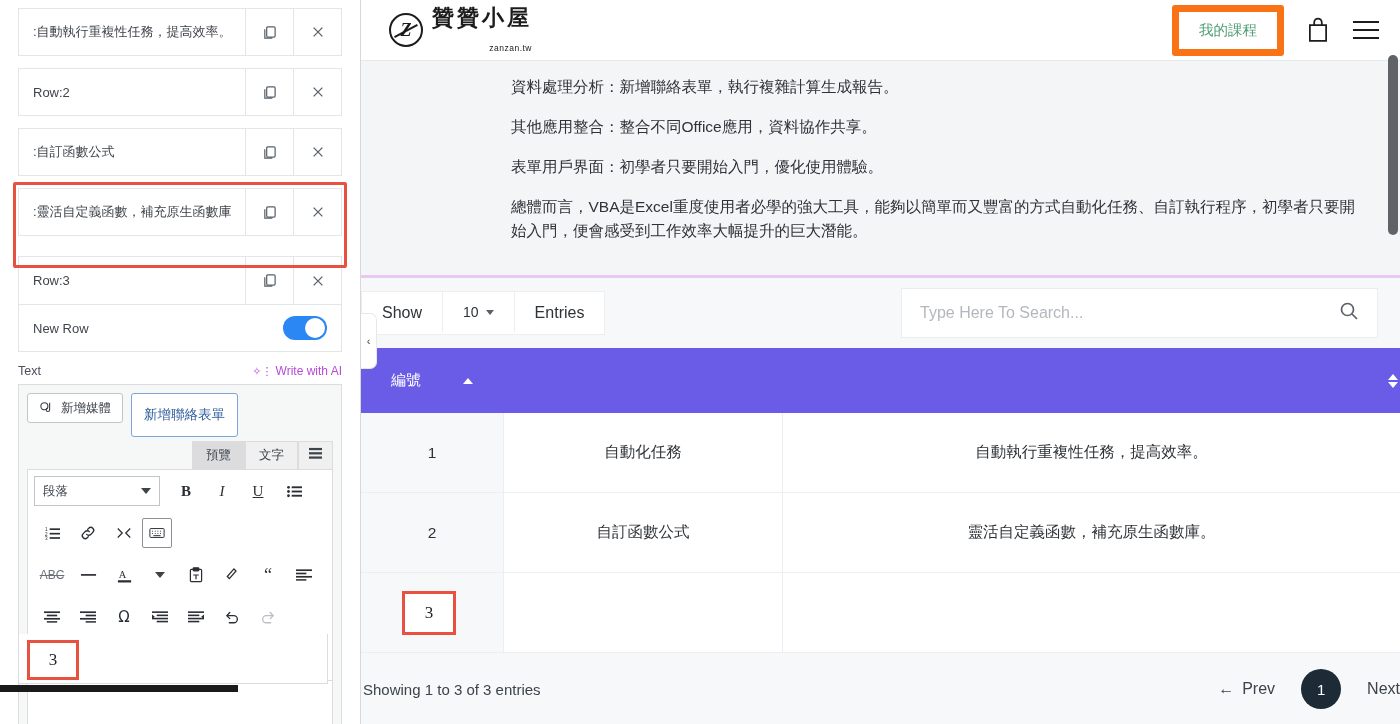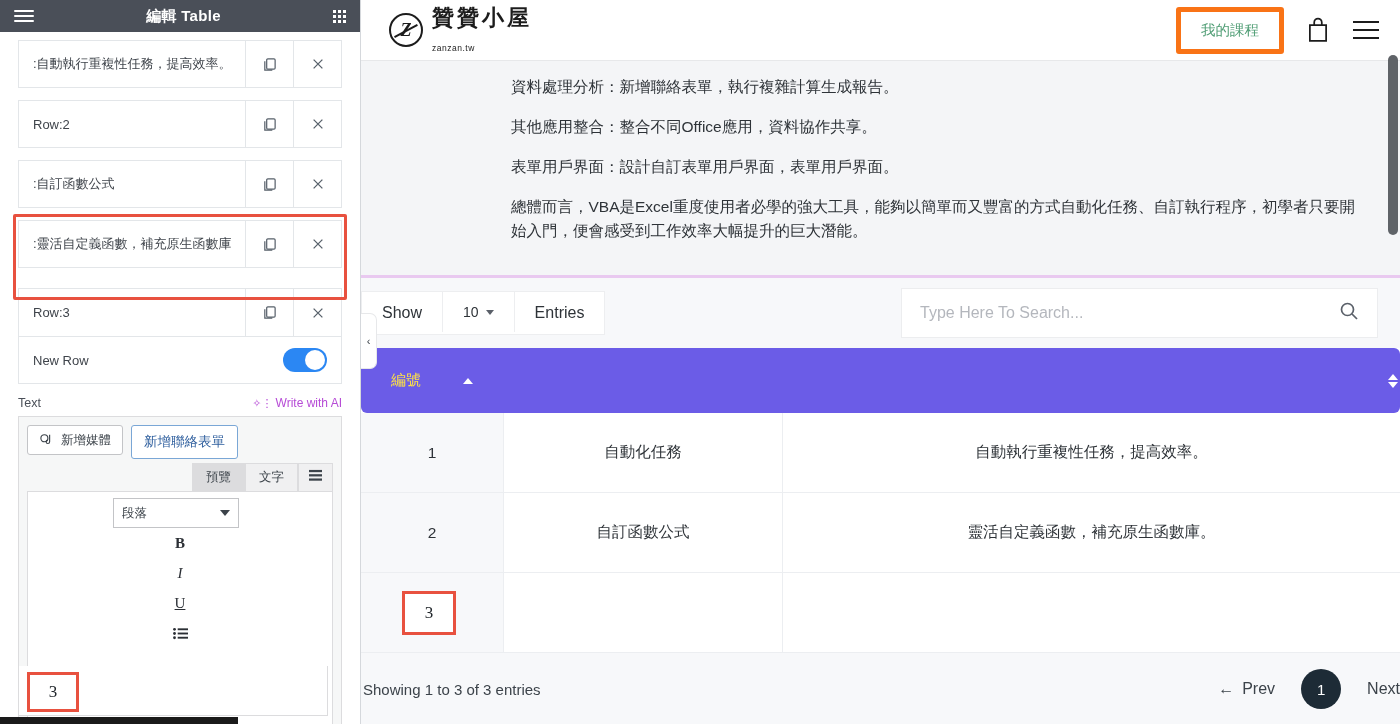--- a/index.html
+++ b/index.html
@@ -89,33 +89,33 @@
     height: 470px; position: relative; overflow: hidden;
   }
   .wp-mediabar { display:flex; gap:8px; padding:8px 8px 4px 8px; }
   .btn-media {
     background:#fff; border:1px solid #c3c4c7; border-radius:3px;
     padding: 5px 11px; font-size:12.5px; color:#3c434a; display:flex;
     align-items:center; gap:6px; cursor:pointer; height:30px;text-align:right;
   }
   .btn-contact {
     background:#fff; border:1px solid #7aa7d6; border-radius:3px;
-    padding: 5px 12px; font-size:13.5px; color:#2f5f9e; cursor:pointer; height:34px;
+    padding: 5px 12px; font-size:13.5px; color:#2f5f9e; cursor:pointer; height:44px;
     display:flex; align-items:center;
   }
   .wp-tabs { display:flex; justify-content:flex-end; padding: 0 8px; gap:0; }
   .wp-tab {
     border:1px solid #dcdcde; border-bottom:none; background:#dcdcde;
     padding: 5px 13px; font-size:12.5px; color:#3c434a; cursor:pointer;
   }
   .wp-tab.inactive { background:#f0f0f1; }
   .wp-tab.iconic { padding: 5px 10px; background:#f0f0f1; }
 
   .wp-toolbox { margin: 0 8px; border: 1px solid #dcdcde; background:#fff; height: 350px; }
-  .tb-row { display:flex; align-items:center; gap: 0; padding: 6px 6px; flex-direction: column; }
+  .tb-row { display:flex; align-items:center; gap: 0; padding: 6px 6px; }
   .tb-select {
     width: 126px; height: 30px; border:1px solid #c3c4c7; background:#fff;
     display:flex; align-items:center; justify-content: space-between;
     padding: 0 8px; font-size:12.5px; color:#3c434a; cursor:pointer; margin-right: 8px;
   }
   .caret { width:0;height:0;border-left:5px solid transparent;border-right:5px solid transparent;border-top:6px solid #3c434a; }
   .tbi {
     width: 36px; height: 30px; display:flex; align-items:center; justify-content:center;
     color: #2b2f35; cursor:pointer; font-size: 14px;
   }
@@ -140,24 +140,24 @@
     height: 61px; background:#fff; border-bottom:1px solid #e7e8ea;
     display:flex; align-items:center; justify-content: space-between;
     padding: 0 20px 0 28px;
   }
   .brand { display:flex; align-items:center; gap:9px; }
   .brand-mark { width:34px; height:34px; border:2.4px solid #1c1c1c; border-radius:50%; position:relative; display:flex; align-items:center; justify-content:center; }
   .brand-mark span { font-family:"Liberation Serif", serif; font-weight:700; font-size:18px; font-style:italic; color:#1c1c1c; line-height:1; }
   .brand-mark:after { content:""; position:absolute; left:2px; right:2px; top:50%; height:2.2px; background:#1c1c1c; transform: rotate(-28deg); }
   .brand-text { display:flex; flex-direction:column; line-height:1; }
   .brand-cn { font-size:22px; font-weight:700; color:#1c1c1c; letter-spacing:3px; }
-  .brand-en { font-size:8.5px; color:#1c1c1c; letter-spacing:.5px; margin-top:15px; }
+  .brand-en { font-size:8.5px; color:#1c1c1c; letter-spacing:.5px; margin-top:15px; text-align:right; }
   .hdr-right { display:flex; align-items:center; gap:22px; }
   .btn-course {
-    border:5px solid #f97316; color:#4f9d74; background:#fff;
+    border:7px solid #f97316; color:#4f9d74; background:#fff;
     padding: 9px 20px; font-size:14.5px; border-radius:3px; cursor:pointer;font-family:Liberation Serif, serif;
   }
   .icon-btn { cursor:pointer; color:#1c1c1c; display:flex; align-items:center; }
 
   .content-area { position:relative; height: 663px; background:#f4f5f7; }
   .article { padding: 14px 40px 10px 150px; background:#f4f5f7; }
   .article p { margin: 0 0 16px 0; font-size: 15.5px; color:#2e3338; line-height: 1.55; }
   .article p.last { margin-bottom: 22px; }
 
   .table-card { margin: 0 0 0 0; background:#fff; border-top: 3px solid #e9c9f0; position:relative; }
@@ -165,21 +165,21 @@
   .show-group { display:flex; align-items:flex-start; background:#fff; border:1px solid #edeef0; }
   .show-cell { padding: 12px 20px; font-size:16px; color:#2e3338; }
   .show-cell.sel { border-left:1px solid #edeef0; border-right:1px solid #edeef0; display:flex; align-items:center; gap:7px; font-size:14px; cursor:pointer;}
   .chev { width:0;height:0;border-left:4px solid transparent;border-right:4px solid transparent;border-top:5px solid #5a6069; }
   .search-box {
     width: 477px; background:#fff; border:1px solid #ecedef;
     display:flex; align-items:center; justify-content: space-between;
     padding: 12px 18px; color:#b4b7bd; font-size:16px;
   }
 
-  .thead { background:#6b5ce7; display:flex; height: 65px; align-items:center; color:#fde047;border-radius:6px; }
+  .thead { background:#6b5ce7; display:flex; height: 65px; align-items:center; color:#ffffff; }
   .th { display:flex; align-items:center; gap:42px; font-size:15px; }
   .th-idx { width: 142px; justify-content:center; }
   .th-fn  { width: 280px; justify-content:center; }
   .sort { display:flex; flex-direction:column; gap:2px; }
   .sort .up { width:0;height:0;border-left:5px solid transparent;border-right:5px solid transparent;border-bottom:6px solid #fff; }
   .sort .dn { width:0;height:0;border-left:5px solid transparent;border-right:5px solid transparent;border-top:6px solid #fff; }
   .collapse-tab {
     position:absolute; left: 0; top: 35px; width: 16px; height: 56px;
     background:#fff; border:1px solid #e7e8ea; border-left:none;
     border-radius: 0 7px 7px 0; display:flex; align-items:center; justify-content:center;
@@ -207,39 +207,20 @@
 
   .rp-scroll { position:absolute; right: 2px; top: 55px; width: 10px; height: 180px; background:#5f6368; border-radius: 5px; }
 </style>
 </head>
 <body>
 
 <div id="app">
 
   <div id="left-panel">
 
-    <div class="lp-header">
-      <div class="hamburger">
-          <i></i>
-          <i></i>
-          <i></i>
-        </div>
-      <div class="lp-title">編輯 Table</div>
-      <div class="grid-icon">
-          <i></i>
-          <i></i>
-          <i></i>
-          <i></i>
-          <i></i>
-          <i></i>
-          <i></i>
-          <i></i>
-          <i></i>
-        </div>
-    </div>
 
     <div class="lp-body">
 
       <div class="repeater">
 
         <div class="rep-row">
           <div class="rep-label">:自動執行重複性任務，提高效率。</div>
           <div class="rep-btn">
             <svg width="15" height="15" viewBox="0 0 16 16" fill="none" stroke="#57606a" stroke-width="1.3">
                 <rect x="5" y="2" width="9" height="11" rx="1.2"></rect>
@@ -556,21 +537,21 @@
             </svg>
         </div>
       </div>
     </div>
 
     <div class="content-area">
 
       <div class="article">
         <p>資料處理分析：新增聯絡表單，執行複雜計算生成報告。</p>
         <p>其他應用整合：整合不同Office應用，資料協作共享。</p>
-        <p>表單用戶界面：設計自訂表單用戶界面，表單用戶界面。</p>
+        <p>表單用戶界面：初學者只要開始入門，優化使用體驗。</p>
         <p class="last">總體而言，VBA是Excel重度使用者必學的強大工具，能夠以簡單而又豐富的方式自動化任務、自訂執行程序，初學者只要開始入門，便會感受到工作效率大幅提升的巨大潛能。</p>
       </div>
 
       <div class="table-card">
 
         <div class="tc-top">
           <div class="show-group">
             <div class="show-cell">Show</div>
             <div class="show-cell sel">
               <span>10</span>

